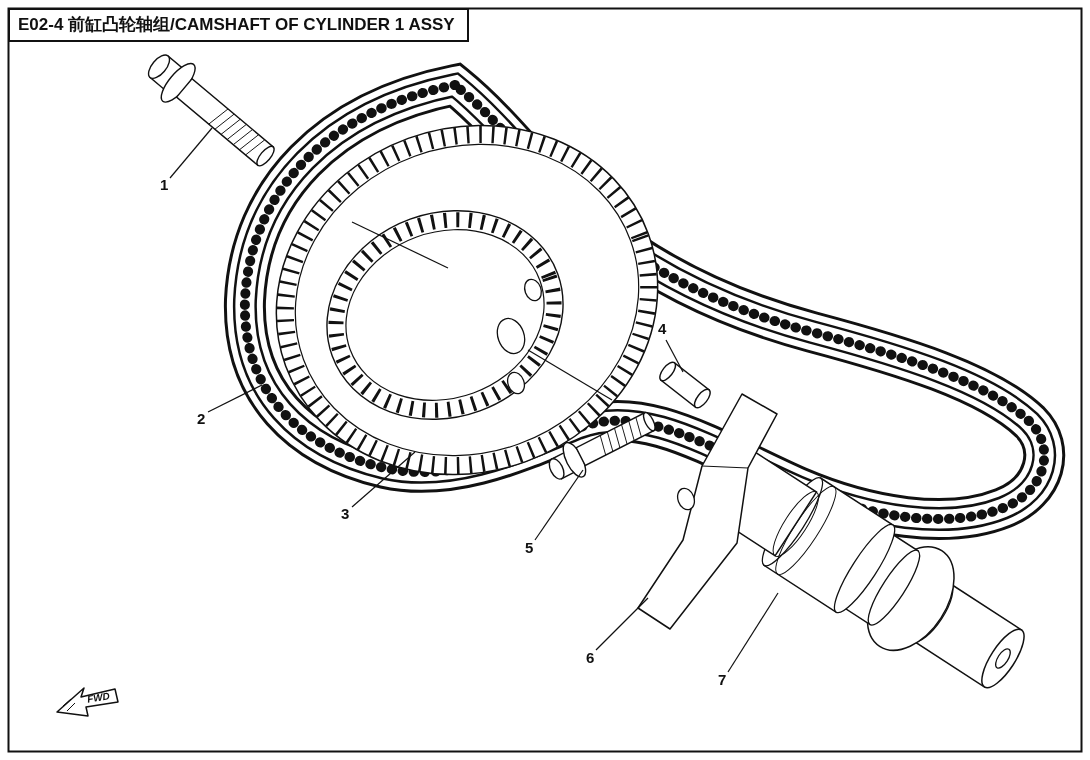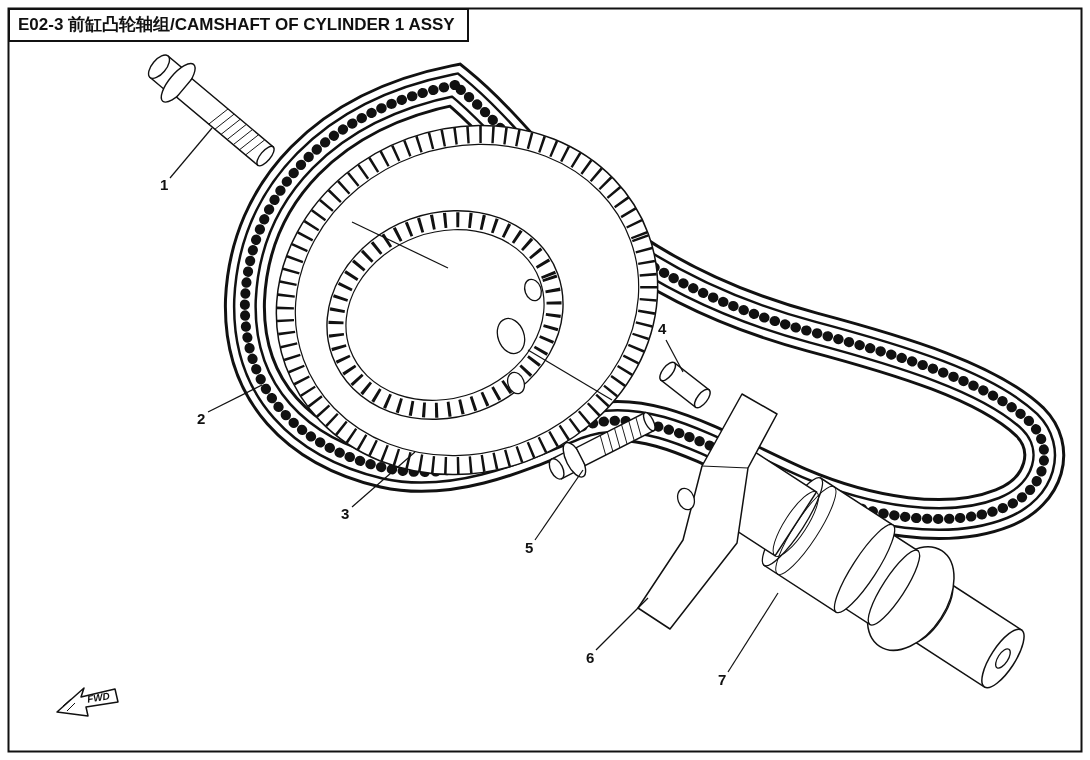--- a/index.html
+++ b/index.html
@@ -12,21 +12,21 @@
   .callout-num{font-weight:bold;font-size:15px;fill:#111;}
   .fwd-text{font-style:italic;font-weight:bold;font-size:10px;fill:#111;}
   .shaft-mark{font-weight:bold;font-size:15px;fill:#111;}
   svg *{vector-effect:none;}
 </style>
 </head>
 <body>
 
 <div class="frame">
 
-  <div class="title-box">E02-3 前缸凸轮轴组/CAMSHAFT OF CYLINDER 1 ASSY</div>
+  <div class="title-box">E02-4 前缸凸轮轴组/CAMSHAFT OF CYLINDER 1 ASSY</div>
 
   <svg class="diagram-svg" width="1090" height="760" viewBox="0 0 1090 760">
 
     <defs>
       <path id="chainPath" d="M 455 85
         C 330 110 250 190 245 300
         C 242 392 300 448 385 468
         C 452 483 520 452 578 428
         C 645 402 718 452 798 487
         C 868 517 948 530 1003 508

